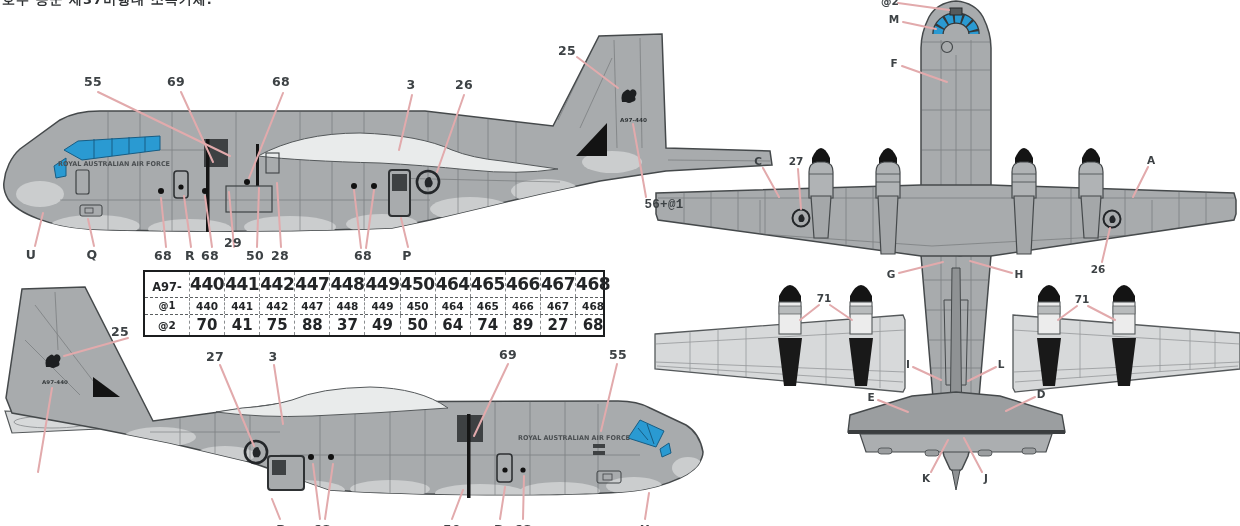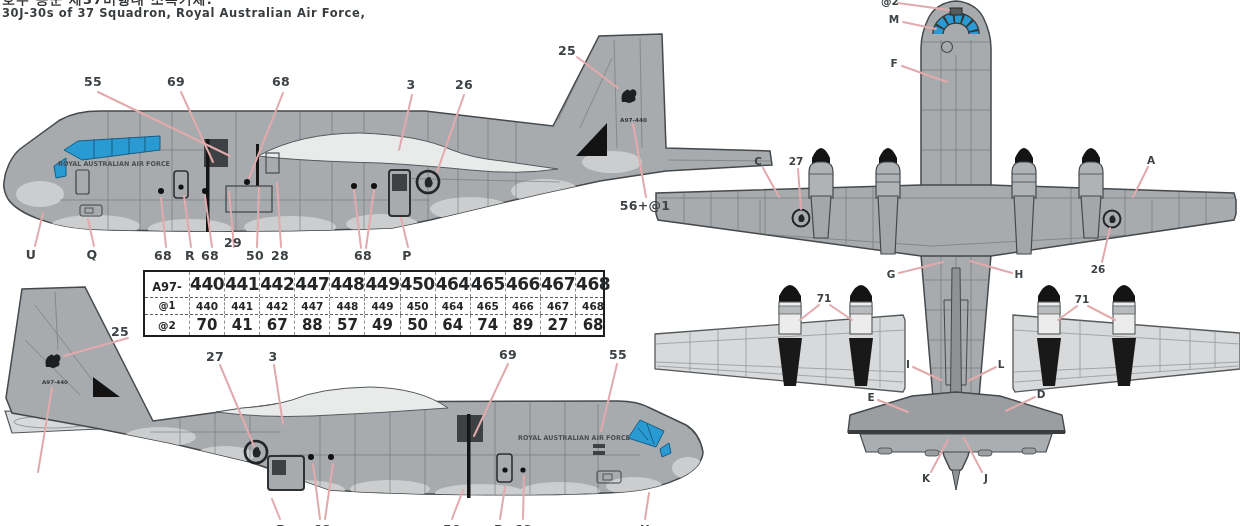--- a/index.html
+++ b/index.html
@@ -372,21 +372,21 @@
       <line x1="52" y1="388" x2="38" y2="472" stroke="#e2aaac" stroke-width="2" stroke-linecap="round"></line>
     </svg>
 
   <div id="callout-layer">
       <div class="co side" style="left: 93px; top: 81px;">55</div>
       <div class="co side" style="left: 176px; top: 81px;">69</div>
       <div class="co side" style="left: 281px; top: 81px;">68</div>
       <div class="co side" style="left: 411px; top: 84px;">3</div>
       <div class="co side" style="left: 464px; top: 84px;">26</div>
       <div class="co side" style="left: 567px; top: 50px;">25</div>
-      <div class="co side" style="left: 645px; top: 205px;">56+@1</div>
+      <div class="co side" style="left: 664px; top: 205px; font-family: Liberation Mono, monospace;">56+@1</div>
       <div class="co side" style="left: 31px; top: 254px;">U</div>
       <div class="co side" style="left: 92px; top: 254px;">Q</div>
       <div class="co side" style="left: 163px; top: 255px;">68</div>
       <div class="co side" style="left: 190px; top: 255px;">R</div>
       <div class="co side" style="left: 210px; top: 255px;">68</div>
       <div class="co side" style="left: 233px; top: 242px;">29</div>
       <div class="co side" style="left: 255px; top: 255px;">50</div>
       <div class="co side" style="left: 280px; top: 255px;">28</div>
       <div class="co side" style="left: 363px; top: 255px;">68</div>
       <div class="co side" style="left: 407px; top: 255px;">P</div>
@@ -415,21 +415,20 @@
       <div class="co plan" style="left: 908px; top: 364px;">I</div>
       <div class="co plan" style="left: 1001px; top: 364px;">L</div>
       <div class="co plan" style="left: 871px; top: 397px;">E</div>
       <div class="co plan" style="left: 1041px; top: 394px;">D</div>
       <div class="co plan" style="left: 926px; top: 478px;">K</div>
       <div class="co plan" style="left: 986px; top: 478px;">J</div>
     </div>
 
   <div id="header">
     <div class="l1">호주 공군 제37비행대 소속기체.</div>
-    <div class="l2">30J-30s of 37 Squadron, Royal Australian Air Force,</div>
   </div>
 
   <div id="decal-table">
       <div class="trow r1">
         <div class="tcell lab">A97-</div>
         <div class="tcell">440</div>
         <div class="tcell">441</div>
         <div class="tcell">442</div>
         <div class="tcell">447</div>
         <div class="tcell">448</div>
@@ -453,23 +452,23 @@
         <div class="tcell">464</div>
         <div class="tcell">465</div>
         <div class="tcell">466</div>
         <div class="tcell">467</div>
         <div class="tcell">468</div>
       </div>
       <div class="trow r3">
         <div class="tcell lab">@2</div>
         <div class="tcell">70</div>
         <div class="tcell">41</div>
-        <div class="tcell">67</div>
+        <div class="tcell">75</div>
         <div class="tcell">88</div>
-        <div class="tcell">57</div>
+        <div class="tcell">37</div>
         <div class="tcell">49</div>
         <div class="tcell">50</div>
         <div class="tcell">64</div>
         <div class="tcell">74</div>
         <div class="tcell">89</div>
         <div class="tcell">27</div>
         <div class="tcell">68</div>
       </div>
     </div>
 

